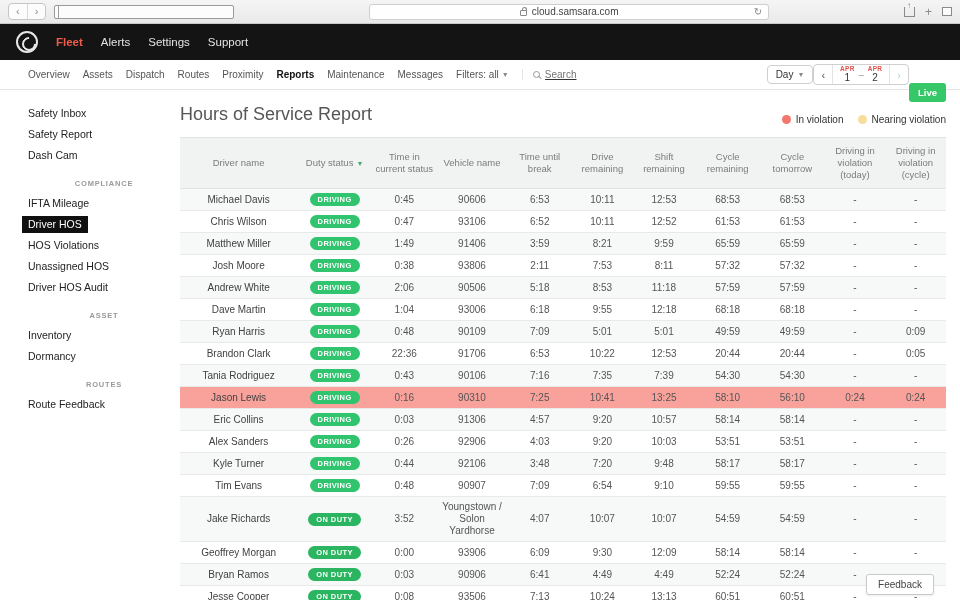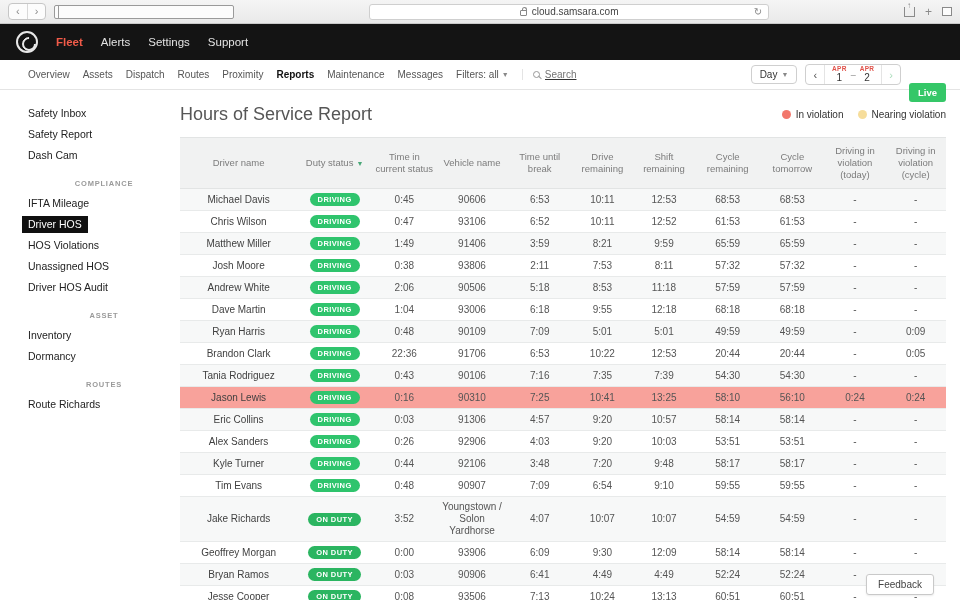--- a/index.html
+++ b/index.html
@@ -40,21 +40,21 @@
   
   .subnav { height:30px; border-bottom:1px solid #e4e4e4; display:flex; align-items:center;
     padding:0 14px 0 28px; gap:13px; font-size:10px; color:#555; }
   .subnav-item.active { color:#111; font-weight:bold; }
   .filters { display:flex; align-items:center; gap:3px; color:#555; }
   .caret { font-size:7px; color:#888; }
   .search-wrap { display:flex; align-items:center; gap:5px; border-left:1px solid #e4e4e4; padding-left:10px; }
   .mag { width:7px; height:7px; border:1px solid #999; border-radius:50%; position:relative; display:inline-block; }
   .mag::after { content:''; position:absolute; width:4px; height:1px; background:#999; transform:rotate(45deg); right:-3px; bottom:-1px; }
   .search-input { border:none; outline:none; font-size:10px; width:110px; color:#333; background:transparent;text-decoration:underline; }
-  .subnav-right { margin-left:auto; display:flex; align-items:center; gap:8px; }
+  .subnav-right { margin-left:auto; display:flex; align-items:center; }
   .btn { border:1px solid #cfcfcf; border-radius:4px; background:#fff; font-size:10px; color:#333;
     padding:3px 8px; display:flex; align-items:center; gap:4px; }
   .date-group { display:flex; align-items:stretch; border:1px solid #cfcfcf; border-radius:4px; background:#fff; overflow:hidden; }
   .date-group .nav-chev { padding:2px 7px; font-size:11px; color:#555; display:flex; align-items:center; }
   .date-group .nav-chev.next { color:#a9dcba; border-left:1px solid #e4e4e4; }
   .date-group .nav-chev.prev { border-right:1px solid #e4e4e4; }
   .date-cells { display:flex; align-items:center; gap:4px; padding:1px 7px; }
   .date-cell { display:flex; flex-direction:column; align-items:center; line-height:1; }
   .date-month { font-size:6.5px; font-weight:bold; letter-spacing:.3px; }
   .date-day { font-size:10px; color:#333; }
@@ -62,21 +62,21 @@
   .live-btn { border-radius:3px; color:#fff; font-size:9.5px; font-weight:bold; padding:4px 9px;margin-top:35px; }
 
   
   .content { display:flex; height:510px; }
   .sidebar { width:180px; padding:12px 0 0 28px; flex-shrink:0; }
   .sb-item { font-size:10.5px; color:#222; padding:4.5px 0; cursor:default; }
   .sb-active { color:#fff; background:#101010; padding:2px 6px 3px 6px; margin-left:-6px; }
   .sb-header { font-size:7.5px; color:#9a9a9a; letter-spacing:.8px; margin:14px 0 4px; font-weight:bold;text-align:center; }
   .main { flex:1; padding-right:14px; }
 
-  .title-row { display:flex; align-items:center; justify-content:space-between; margin:14px 0 12px; }
+  .title-row { display:flex; align-items:flex-end; justify-content:space-between; margin:14px 0 12px; }
   .page-title { font-size:18px; color:#565656; font-weight:400; }
   .legend { display:flex; gap:14px; align-items:center; }
   .legend-item { display:flex; align-items:center; gap:5px; font-size:10px; color:#333; }
   .dot { width:9px; height:9px; border-radius:50%; display:inline-block; }
 
   
   table { width:100%; border-collapse:collapse; table-layout:fixed; }
   thead th { background:#f1f2f2; border-top:1px solid #e2e4e4; border-bottom:1px solid #e2e4e4;
     font-size:9.5px; font-weight:400; color:#7c7c7c; padding:7px 3px; line-height:12px; text-align:center; }
   tbody td { font-size:10px; color:#555; text-align:center; padding:4px 3px; line-height:12px;
@@ -174,21 +174,21 @@
       <div class="sb-header">COMPLIANCE</div>
       <div class="sb-item"><span>IFTA Mileage</span></div>
       <div class="sb-item"><span class="sb-active">Driver HOS</span></div>
       <div class="sb-item"><span>HOS Violations</span></div>
       <div class="sb-item"><span>Unassigned HOS</span></div>
       <div class="sb-item"><span>Driver HOS Audit</span></div>
       <div class="sb-header">ASSET</div>
       <div class="sb-item"><span>Inventory</span></div>
       <div class="sb-item"><span>Dormancy</span></div>
       <div class="sb-header">ROUTES</div>
-      <div class="sb-item"><span>Route Richards</span></div>
+      <div class="sb-item"><span>Route Feedback</span></div>
     </div>
 
   <div class="main">
     <div class="title-row">
       <div class="page-title">Hours of Service Report</div>
       <div class="legend">
           <span class="legend-item">
             <span class="dot" style="background: rgb(242, 119, 108);"></span>
             <span>In violation</span>
           </span>

